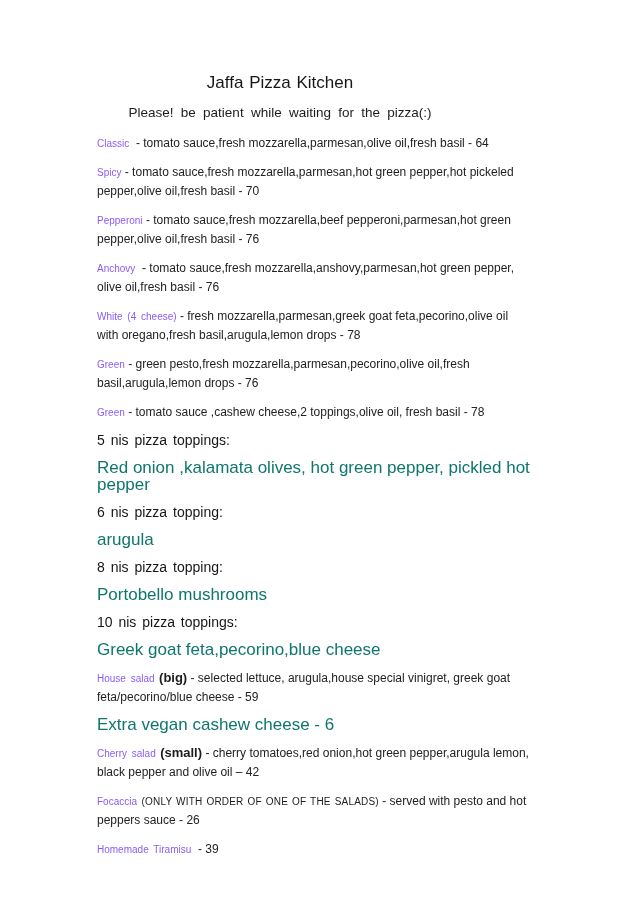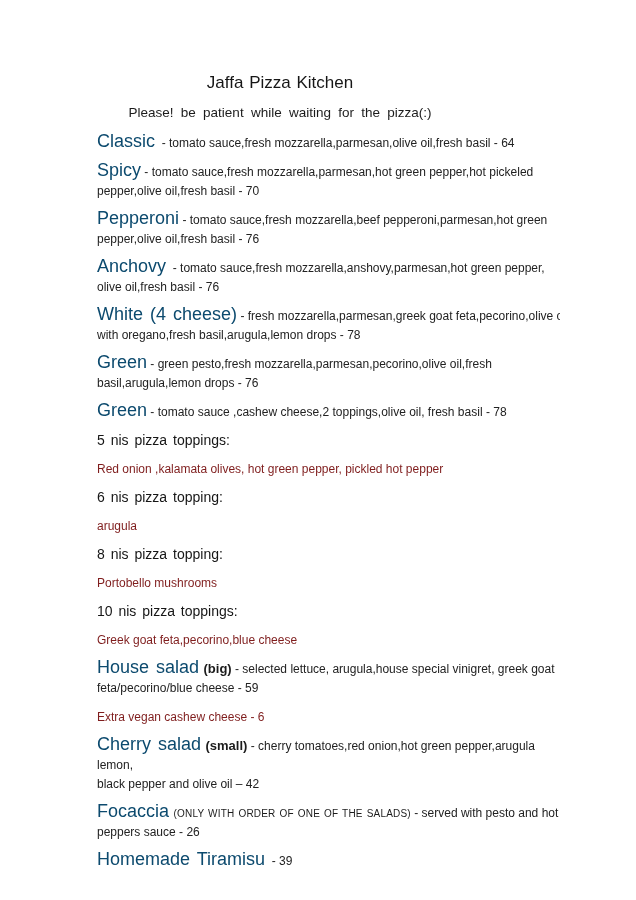--- a/index.html
+++ b/index.html
@@ -36,23 +36,23 @@
   }
   .menu {
     margin: 12px 40px 0 97px;
     width: 475px;
   }
   .menu-item {
     line-height: 17px;
     margin-bottom: 10px;
   }
   .dish-name {
-    font-size: 18px;
+    font-size: 10px;
     word-spacing: 2px;
-    color: #0c4a6e;
+    color: #8b5cf6;
   }
   .size-note {
     font-size: 13px;
     color: #1c1c1c;
     font-weight: bold;
   }
   .caps-note {
     font-size: 10px;
     letter-spacing: 0.2px;
     word-spacing: 1px;
@@ -62,22 +62,22 @@
     font-size: 12px;
     white-space: pre-wrap;
     color: #222222;
   }
   .heading {
     font-size: 14px;
     word-spacing: 2px;
     color: #161616;
   }
   .plain {
-    font-size: 12px;
-    color: #7f1d1d;
+    font-size: 17px;
+    color: #0f766e;
   }
 </style>
 </head>
 <body>
 
 <div class="page">
   <div class="title">Jaffa Pizza Kitchen</div>
   <div class="subtitle">Please! be patient while waiting for the pizza(:)</div>
   <div class="menu">
       <div class="menu-item"><span class="dish-name">Classic</span><span class="dish-detail">  - tomato sauce,fresh mozzarella,parmesan,olive oil,fresh basil - 64</span></div>

